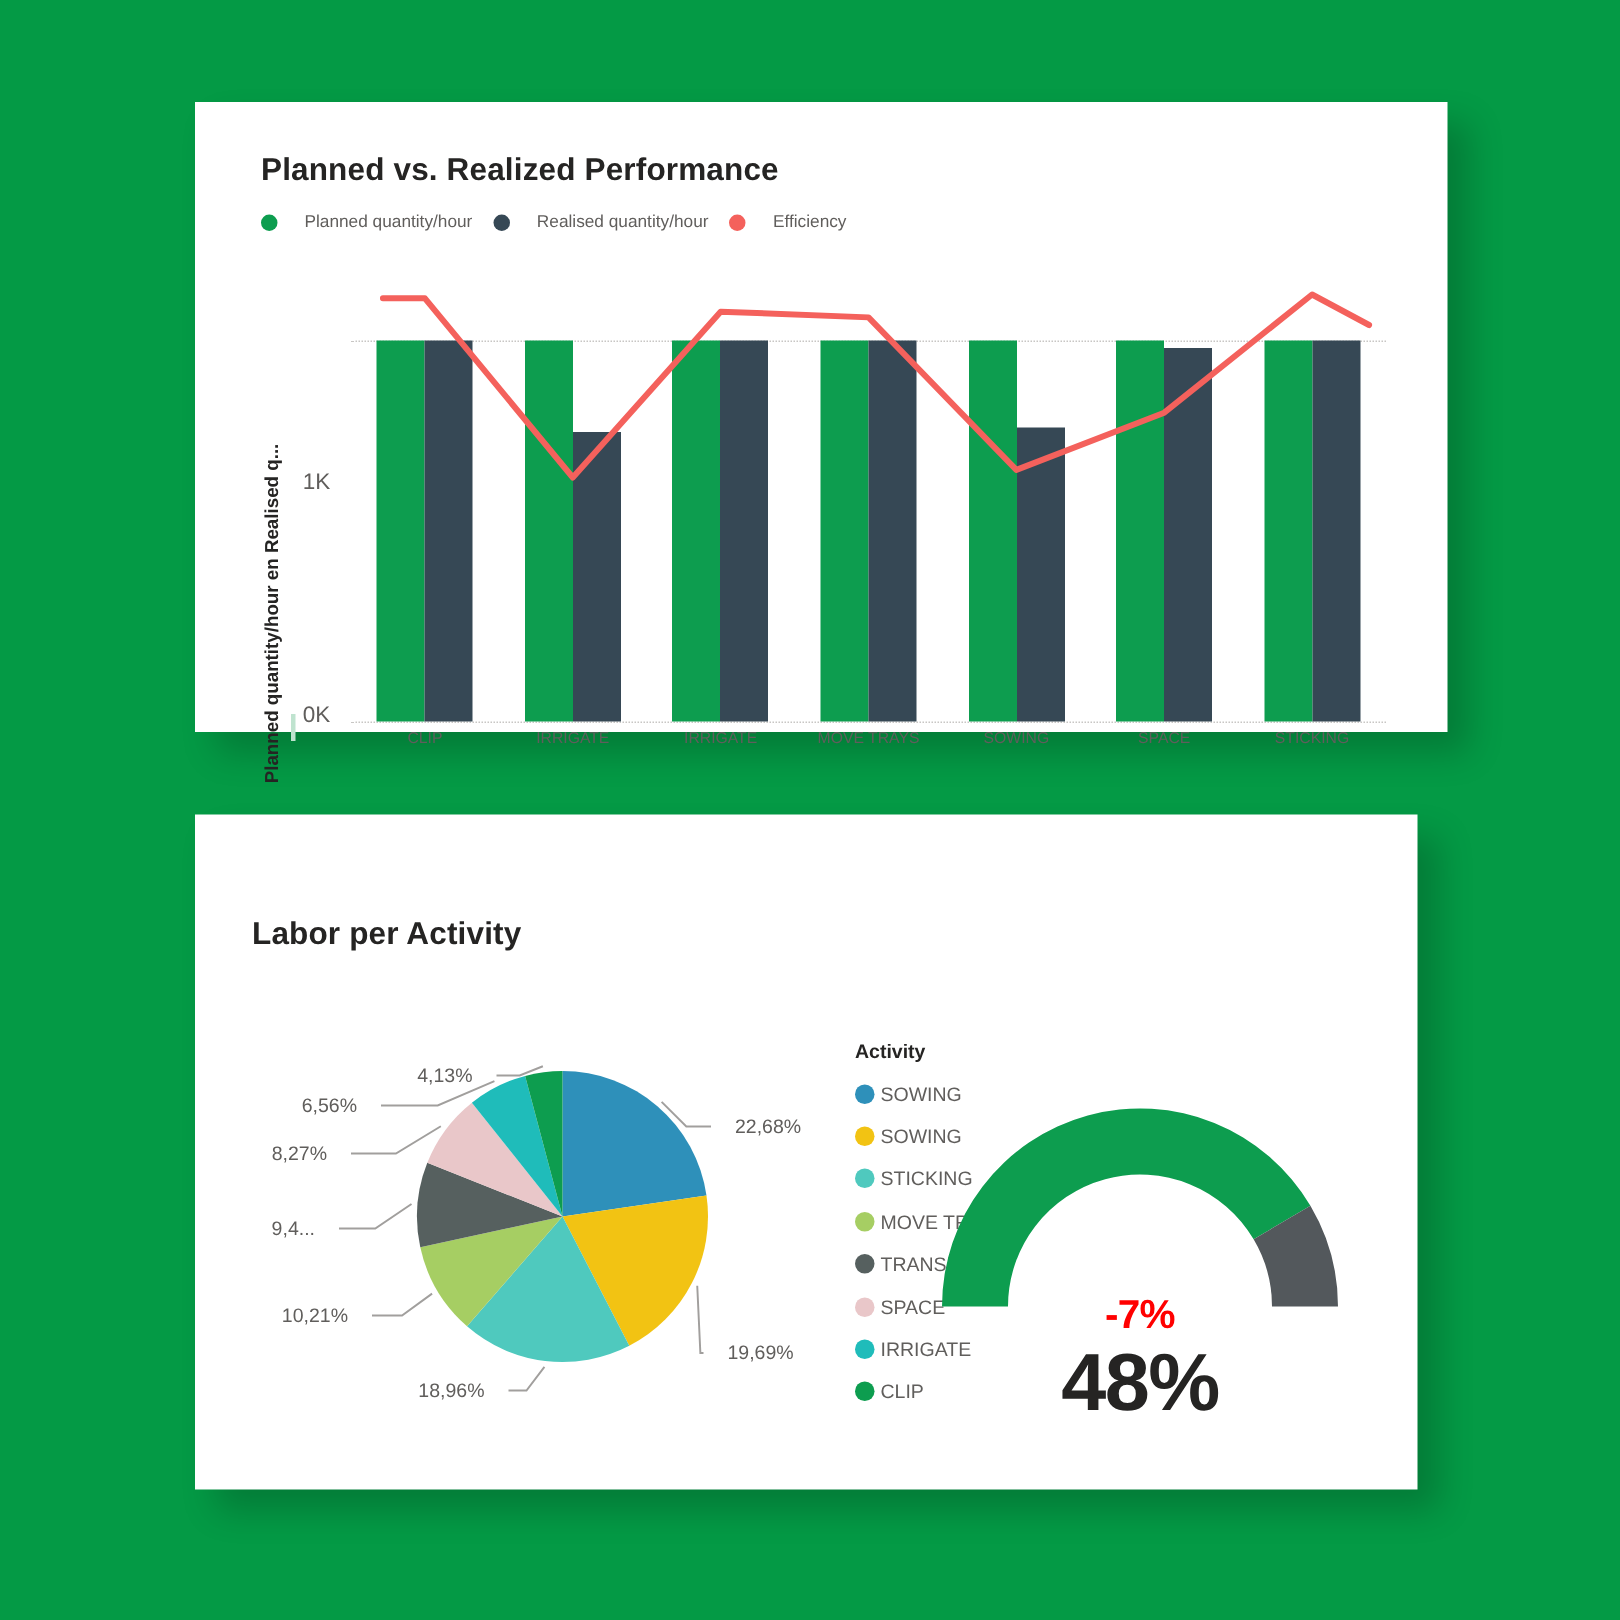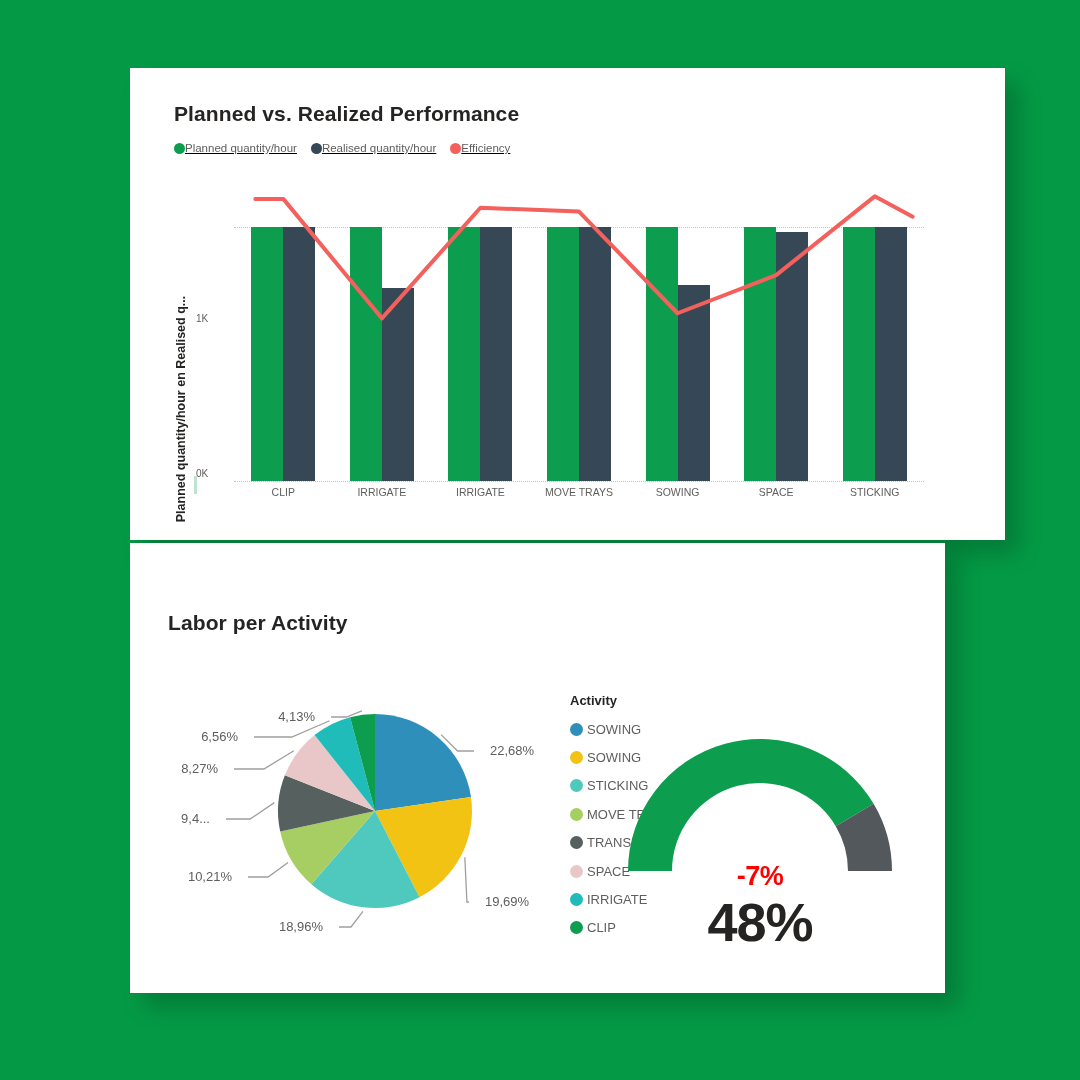--- a/index.html
+++ b/index.html
@@ -18,22 +18,21 @@
   
   .card {
     position: absolute;
     background: #ffffff;
     box-shadow: 14px 14px 22px rgba(0, 0, 0, 0.20);
   }
   #card-top {
     left: 130px;
     top: 68px;
     width: 835px;
-    height: 472px;
-    padding-left: 40px;
+    height: 420px;
   }
   #card-bottom {
     left: 130px;
     top: 543px;
     width: 815px;
     height: 450px;
     text-decoration: underline;
   }
 
   
@@ -54,22 +53,21 @@
     position: absolute;
     left: 44px;
     top: 74px;
     display: flex;
     align-items: center;
     gap: 14px;
   }
   .legend-entry {
     display: flex;
     align-items: center;
-    gap: 0;
-    text-decoration: underline;
+    gap: 18px;
   }
   .legend-dot {
     width: 11px;
     height: 11px;
     border-radius: 50%;
     flex: none;
   }
   .legend-text {
     font-size: 11.5px;
     color: #605E5C;
@@ -98,22 +96,22 @@
     transform-origin: center;
     white-space: nowrap;
     font-size: 12.5px;
     font-weight: bold;
     color: #252423;
   }
   .y-tick {
     position: absolute;
     left: 26px;
     width: 30px;
-    text-align: left;
-    font-size: 10px;
+    text-align: center;
+    font-size: 15px;
     color: #605E5C;
   }
   #y-tick-1k { top: 137px; }
   #y-tick-0k { top: 292px; }
 
   #plot-area {
     position: absolute;
     left: 64px;
     top: 0px;
     width: 690px;

